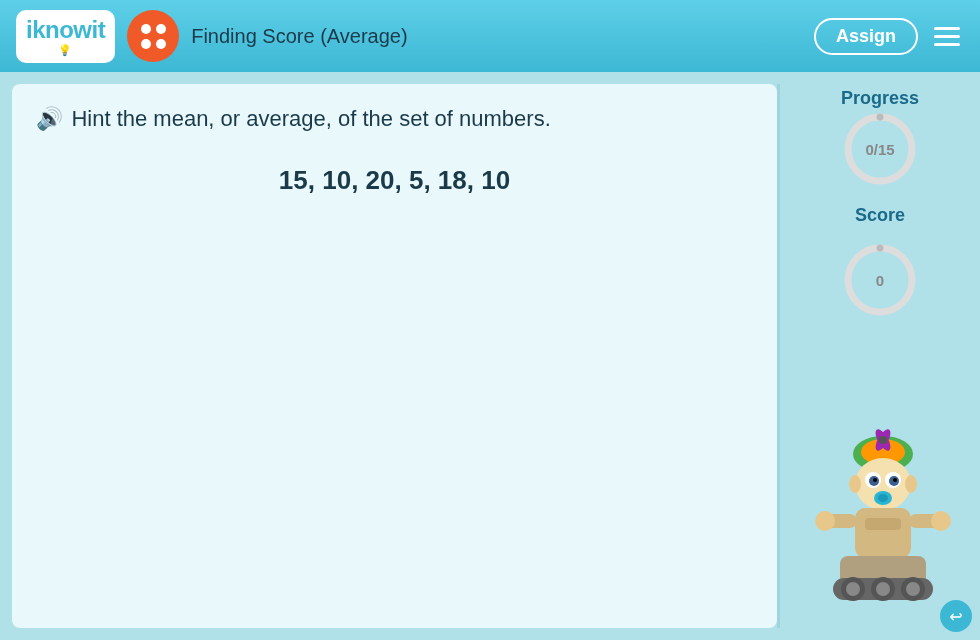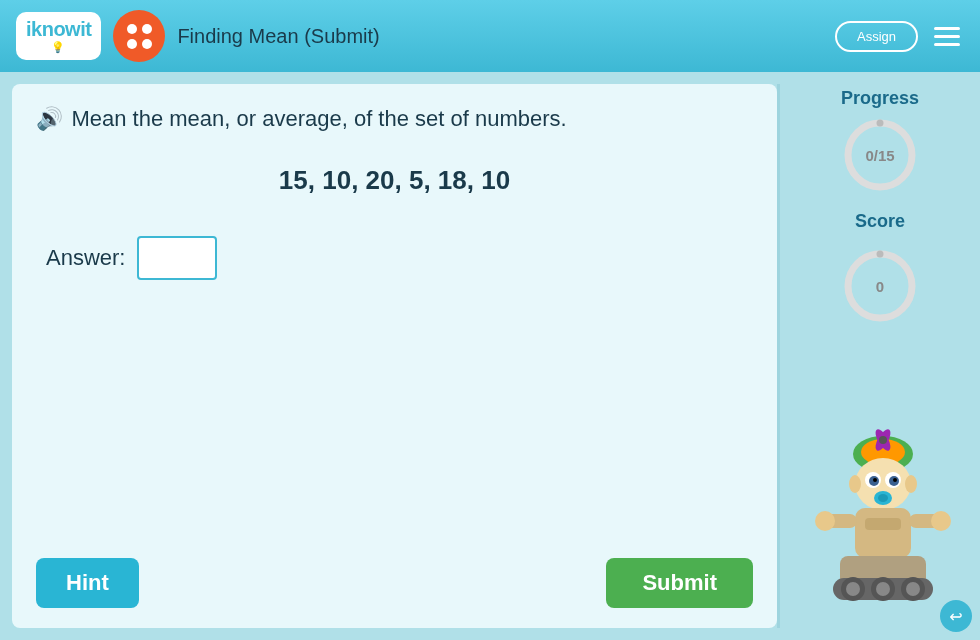--- a/index.html
+++ b/index.html
@@ -25,21 +25,21 @@
     .logo-box {
       background: white;
       border-radius: 10px;
       padding: 6px 10px;
       display: flex;
       align-items: center;
       justify-content: center;
     }
 
     .logo-text {
-      font-size: 20px;
+      font-size: 24px;
       font-weight: bold;
       color: #3db8d4;
       letter-spacing: -0.5px;
     }
 
     .bulb-icon {
       font-size: 11px;
       color: #3db8d4;
       display: block;
       text-align: center;
@@ -80,22 +80,22 @@
       display: flex;
       align-items: center;
       gap: 12px;
       margin-left: auto;
     }
 
     .assign-btn {
       background: transparent;
       border: 2px solid white;
       color: white;
-      font-size: 13px;
-      font-weight: normal;
+      font-size: 18px;
+      font-weight: bold;
       padding: 6px 20px;
       border-radius: 20px;
       cursor: pointer;
     }
 
     .hamburger-btn {
       background: transparent;
       border: none;
       cursor: pointer;
       display: flex;
@@ -230,21 +230,21 @@
       flex-direction: column;
       align-items: center;
       gap: 16px;
       position: relative;
     }
 
     .progress-section {
       display: flex;
       flex-direction: column;
       align-items: center;
-      gap: 6px;
+      gap: 0;
     }
 
     .sidebar-label {
       font-size: 18px;
       font-weight: bold;
       color: #1a6a8a;
     }
 
     .circle-progress {
       position: relative;
@@ -313,54 +313,46 @@
 
   <div class="dice-circle">
     <div class="dice-dots">
       <div class="dice-dot"></div>
       <div class="dice-dot"></div>
       <div class="dice-dot"></div>
       <div class="dice-dot"></div>
     </div>
   </div>
 
-  <span class="lesson-title">Finding Mean (Submit)</span>
+  <span class="lesson-title">Finding Score (Average)</span>
 
   <div class="header-right">
     <button class="assign-btn">Assign</button>
     <button class="hamburger-btn">
       <div class="hamburger-line"></div>
       <div class="hamburger-line"></div>
       <div class="hamburger-line"></div>
     </button>
   </div>
 </div>
 
 <div class="main-container">
 
   <div class="content-area">
     <div class="question-section">
 
       <div class="question-header">
         <span class="speaker-icon">🔊</span>
-        <span class="question-text">Mean the mean, or average, of the set of numbers.</span>
+        <span class="question-text">Hint the mean, or average, of the set of numbers.</span>
       </div>
 
       <div class="numbers-display">15, 10, 20, 5, 18, 10</div>
 
-      <div class="answer-row">
-        <span class="answer-label">Answer:</span>
-        <input class="answer-input" type="text" style="">
-      </div>
-    </div>
-
-    <div class="bottom-buttons">
-      <button class="hint-btn">Hint</button>
-      <button class="submit-btn">Submit</button>
-    </div>
+    </div>
+
   </div>
 
   <div class="divider"></div>
 
   <div class="sidebar">
 
     <div class="progress-section">
       <span class="sidebar-label">Progress</span>
       <div class="circle-progress">
         <svg width="80" height="80" viewBox="0 0 80 80">

